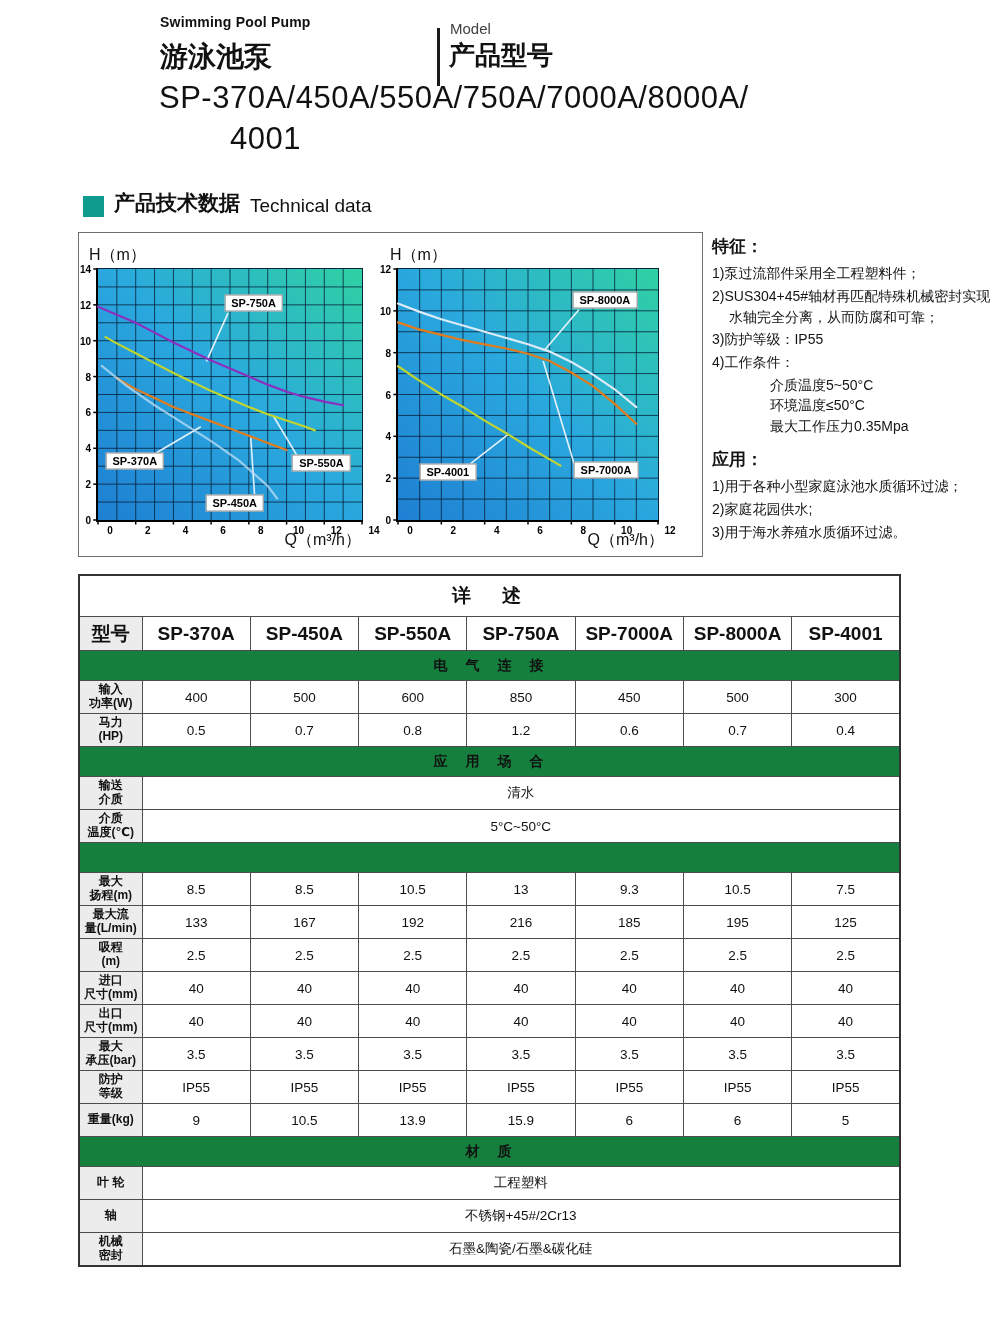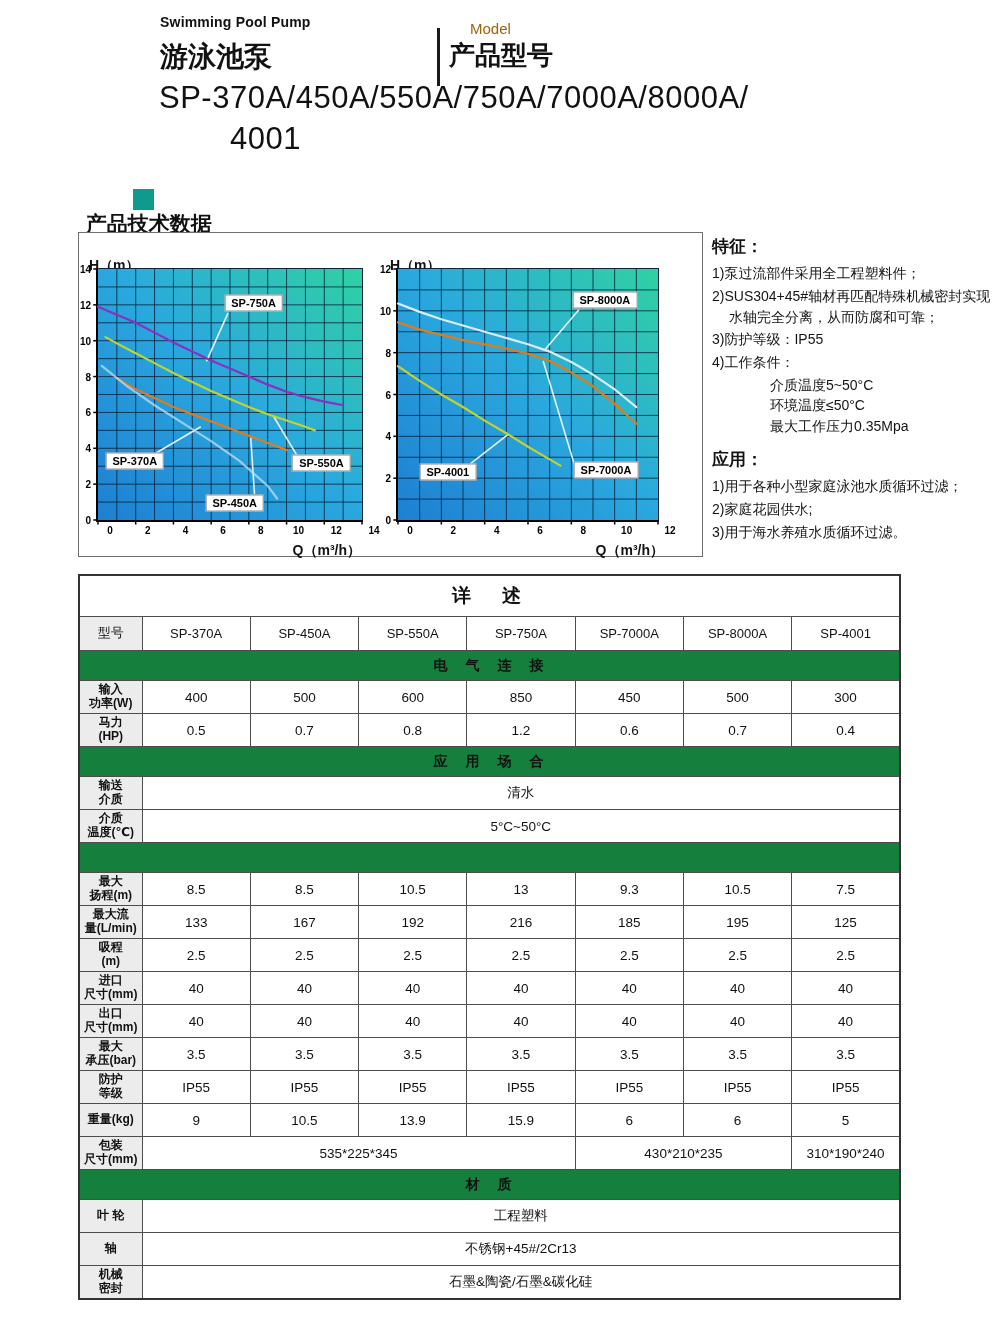--- a/index.html
+++ b/index.html
@@ -7,42 +7,42 @@
     width:1000px;height:1338px;background:#ffffff;position:relative;
     font-family:"Liberation Sans","DejaVu Sans",sans-serif;color:#111;
     -webkit-font-smoothing:antialiased;
   }
   .abs{position:absolute;}
 
   
   .title-en{left:160px;top:14px;font-size:14px;font-weight:bold;letter-spacing:.2px;}
   .title-zh{left:160px;top:38px;font-size:28px;font-weight:bold;}
   .hdr-divider{left:437px;top:28px;width:3px;height:58px;background:#1a1a1a;}
-  .model-label-en{left:470px;top:20px;font-size:15px;color:#a16207;}
+  .model-label-en{left:450px;top:20px;font-size:15px;color:#404040;}
   .model-label-zh{left:449px;top:38px;font-size:26px;font-weight:bold;}
   .model-line1{left:159px;top:80px;font-size:31px;font-weight:400;letter-spacing:.5px;white-space:nowrap;}
   .model-line2{left:212px;top:121px;font-size:31px;font-weight:400;letter-spacing:.5px;margin-left:18px;}
 
   
-  .sec-title{left:83px;top:189px;display:flex;align-items:center;flex-direction:column;}
+  .sec-title{left:83px;top:189px;display:flex;align-items:flex-end;}
   .sec-square{width:21px;height:21px;margin-right:10px;}
   .sec-zh{font-size:21px;font-weight:bold;}
   .sec-en{font-size:19px;margin-left:10px;}
 
   
   .chart-box{left:78px;top:232px;width:623px;height:323px;border:1px solid #6f6f6f;background:#fff;}
   .plot{
     position:absolute;
     background:linear-gradient(to top right,#1e7fd2 0%,#2aa9de 52%,#30d1a2 100%);
     border:1px solid #0c2340;border-left:2px solid #000;border-bottom:2px solid #000;
   }
   #plot-left{left:17px;top:35px;width:264px;height:251px;}
   #plot-right{left:317px;top:35px;width:260px;height:251px;}
   .plot svg{position:absolute;left:0;top:0;width:100%;height:100%;overflow:visible;display:block;}
-  .axis-title{position:absolute;font-size:14px;font-weight:bold;white-space:nowrap;margin-top:12px;}
+  .axis-title{position:absolute;font-size:16px;font-weight:normal;white-space:nowrap;}
   .ylab-left{left:10px;top:12px;}
   .ylab-right{left:311px;top:12px;}
   .xlab-left{left:192px;top:297px;width:90px;text-align:right;}
   .xlab-right{left:497px;top:297px;width:88px;text-align:right;}
   .tick{position:absolute;font-size:10px;font-weight:bold;white-space:nowrap;color:#000;margin-left:12px;}
   .series-label{
     position:absolute;transform:translate(-50%,-50%);
     background:#ffffff;border:1px solid #8a8a8a;padding:1px 6px 2px;
     font-size:11px;font-weight:bold;white-space:nowrap;z-index:3;color:#000;
   }
@@ -57,21 +57,21 @@
   
   #spec-table{
     position:absolute;left:78px;top:574px;width:823px;
     border-collapse:collapse;table-layout:fixed;border:2px solid #333;
   }
   #spec-table td{border:1px solid #4d4d4d;text-align:center;vertical-align:middle;padding:1px 2px;}
   td.lab{background:#ececec;font-size:12px;font-weight:600;line-height:1.15;white-space:pre-line;}
   td.val{font-size:13.5px;height:30px;}
   tr.sec-row td{background:#15803d;font-weight:600;font-size:14px;height:27px;letter-spacing:2px;}
   tr.ttl-row td{font-weight:bold;font-size:19px;height:38px;letter-spacing:6px;}
-  tr.hdr-row td{font-size:13px;font-weight:400;height:31px;}
+  tr.hdr-row td{font-size:19px;font-weight:700;height:31px;}
 </style>
 </head>
 <body>
 
 <div class="abs title-en">Swimming Pool Pump</div>
 <div class="abs title-zh">游泳池泵</div>
 <div class="abs hdr-divider"></div>
 <div class="abs model-label-en">Model</div>
 <div class="abs model-label-zh">产品型号</div>
 <div class="abs model-line1">SP-370A/450A/550A/750A/7000A/8000A/</div>
@@ -392,27 +392,20 @@
       <tr>
         <td class="lab">重量(kg)</td>
         <td class="val">9</td>
         <td class="val">10.5</td>
         <td class="val">13.9</td>
         <td class="val">15.9</td>
         <td class="val">6</td>
         <td class="val">6</td>
         <td class="val">5</td>
       </tr>
-      <tr>
-        <td class="lab">包装
-尺寸(mm)</td>
-        <td class="val" colspan="4">535*225*345</td>
-        <td class="val" colspan="2">430*210*235</td>
-        <td class="val" colspan="1">310*190*240</td>
-      </tr>
       <tr class="sec-row">
         <td class="" colspan="8">材　质</td>
       </tr>
       <tr>
         <td class="lab">叶 轮</td>
         <td class="val" colspan="7">工程塑料</td>
       </tr>
       <tr>
         <td class="lab">轴</td>
         <td class="val" colspan="7">不锈钢+45#/2Cr13</td>

